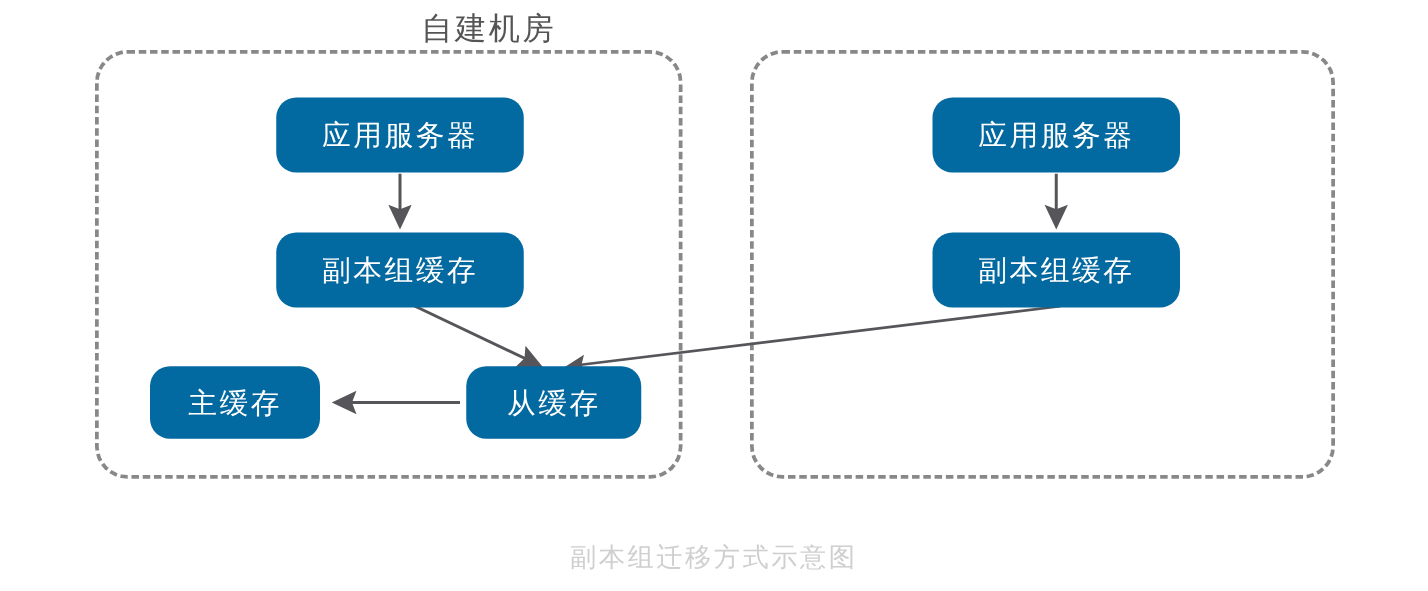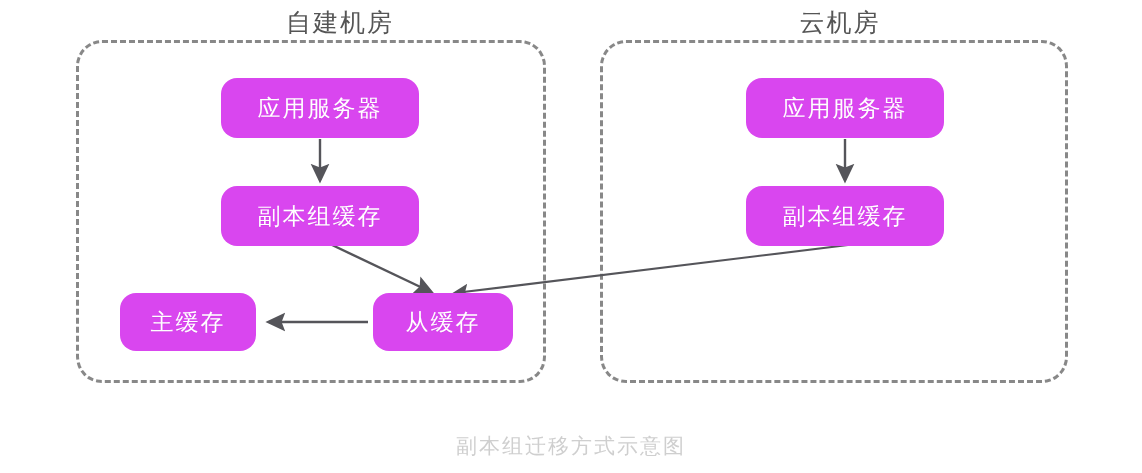--- a/index.html
+++ b/index.html
@@ -16,33 +16,33 @@
     height: 473px;
     background: #ffffff;
     overflow: hidden;
   }
   .zone-title {
     position: absolute;
     font-size: 25px;
     color: #555555;
     letter-spacing: 2px;
     white-space: nowrap;
-    text-align: center;
+    text-align: right;
     font-family: "Liberation Sans", "DejaVu Sans", sans-serif;
   }
   .zone-box {
     position: absolute;
     border: 3px dashed #888888;
     border-radius: 26px;
     box-sizing: border-box;
     background: transparent;
   }
   .node {
     position: absolute;
-    background: #d946ef;
+    background: #0369a1;
     border-radius: 16px;
     color: #ffffff;
     font-size: 23px;
     letter-spacing: 2px;
     display: flex;
     align-items: center;
     justify-content: center;
     box-sizing: border-box;
     white-space: nowrap;
     text-shadow: 0 1px 0 rgba(0,0,0,0.04);
@@ -64,21 +64,20 @@
     letter-spacing: 2px;
   }
 </style>
 </head>
 <body>
 
 <div id="canvas">
 
   <div class="zone-title" style="left:235px; top:6px; width:210px;">自建机房</div>
 
-  <div class="zone-title" style="left:735px; top:6px; width:210px;">云机房</div>
 
   <div class="zone-box" style="left:76px; top:40px; width:470px; height:343px;"></div>
 
   <div class="zone-box" style="left:600px; top:40px; width:468px; height:343px;"></div>
 
   <svg id="edges" viewBox="0 0 1142 473" xmlns="http://www.w3.org/2000/svg">
     <defs>
       <marker id="ah" viewBox="0 0 12 12" refX="9" refY="6" markerWidth="9" markerHeight="9" orient="auto-start-reverse">
         <path d="M 0 0.8 L 11 6 L 0 11.2 L 2 6 Z" fill="#55555a"></path>
       </marker>

